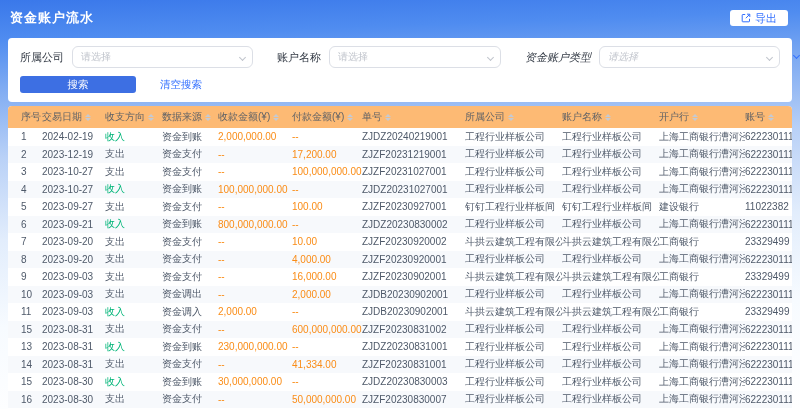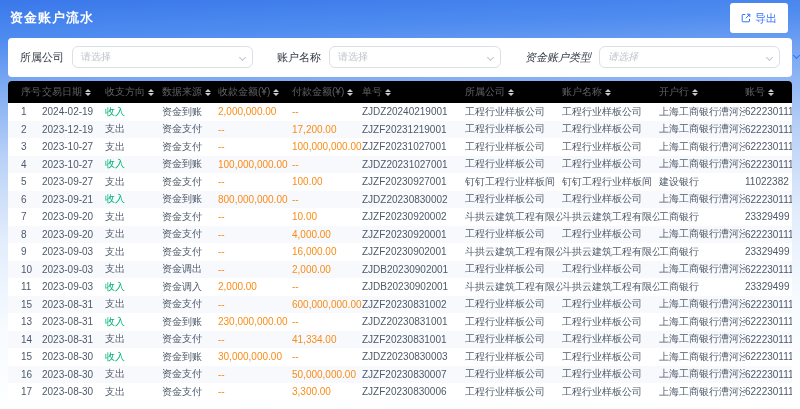--- a/index.html
+++ b/index.html
@@ -6,21 +6,21 @@
   html,body { width:800px; height:409px; overflow:hidden; }
   body {
     font-family:"Liberation Sans","DejaVu Sans",sans-serif;
     background:linear-gradient(178deg,#3a78ea 0%,#4f8cf0 9%,#7fabf2 20%,#b9d1f7 36%,#e2edfc 55%,#f7fbff 75%,#ffffff 100%);
   }
   .app { position:relative; width:800px; height:409px; }
 
   
   .topbar { height:36px; display:flex; align-items:center; justify-content:space-between; padding:0 12px 0 10px; }
   .page-title { color:#ffffff; font-size:13px; font-weight:bold; letter-spacing:1px; }
-  .export-btn { display:flex; align-items:center; gap:4px; height:30px; padding:0 11px;
+  .export-btn { display:flex; align-items:center; gap:4px; height:16px; padding:0 11px;
     background:#ffffff; border:none; border-radius:3px; color:#3370ff; font-size:11px; cursor:pointer;
     font-family:inherit; }
 
   
   .filter-card { margin:2px 8px 0; background:#ffffff; border-radius:4px; padding:8px 12px 9px; }
   .filter-row { display:flex; align-items:center; }
   .filter-field { display:flex; align-items:center; }
   .filter-label { font-size:11px; color:#333a45; margin-right:8px; white-space:nowrap; }
   .select-box { position:relative; height:22px; border:1px solid #dcdfe6; border-radius:6px;
     display:flex; align-items:center; padding:0 18px 0 8px; background:#fff; cursor:pointer; }
@@ -37,21 +37,21 @@
   .search-btn { width:116px; height:17px; background:#3d6fe3; color:#fff; border:none; border-radius:3px;
     font-size:10.5px; cursor:pointer; font-family:inherit; }
   .clear-btn { margin-left:14px; height:17px; padding:0 10px; background:transparent; border:none;
     color:#3370ff; font-size:10.5px; cursor:pointer; font-family:inherit; }
 
   
   .table-card { margin:4px 8px 0; background:#ffffff; border-radius:4px 4px 0 0; overflow:hidden;
     height:319px; }
   table { width:807px; table-layout:fixed; border-collapse:collapse; }
   th, td { text-align:left; white-space:nowrap; overflow:hidden; font-weight:normal; }
-  thead th { height:22px; background:#000000; color:#606266; font-size:10px; }
+  thead th { height:22px; background:#fdba74; color:#606266; font-size:10px; }
   tbody td { height:17.5px; color:#4e5969; font-size:10px; }
   tbody tr.stripe { background:#f7f9fc; }
   .th-inner { display:inline-flex; align-items:center; gap:3px; }
   .sort-icon { display:inline-flex; flex-direction:column; gap:1px; }
   .sort-icon i { display:block; width:0; height:0; border-left:3px solid transparent; border-right:3px solid transparent; }
   .sort-icon .up { border-bottom:3.5px solid #c6cad2; }
   .sort-icon .dn { border-top:3.5px solid #c6cad2; }
   td.amount { color:#fa8c16;margin-top:8px; }
   td.dir-in { color:#00b578; }
   td.dir-out { color:#4e5969; }
@@ -96,20 +96,24 @@
         <div class="select-box w3">
           <span class="placeholder">请选择</span>
           <i class="chev"></i>
         </div>
       </div>
       <div class="expand-link">
         <i class="chev-blue"></i>
 
       </div>
     </div>
+    <div class="btn-row">
+      <button class="search-btn">搜索</button>
+      <button class="clear-btn">清空搜索</button>
+    </div>
   </div>
 
   <div class="table-card">
     <table>
       <colgroup id="cols">
           <col style="width: 34px;">
           <col style="width: 63px;">
           <col style="width: 57px;">
           <col style="width: 56px;">
           <col style="width: 74px;">

